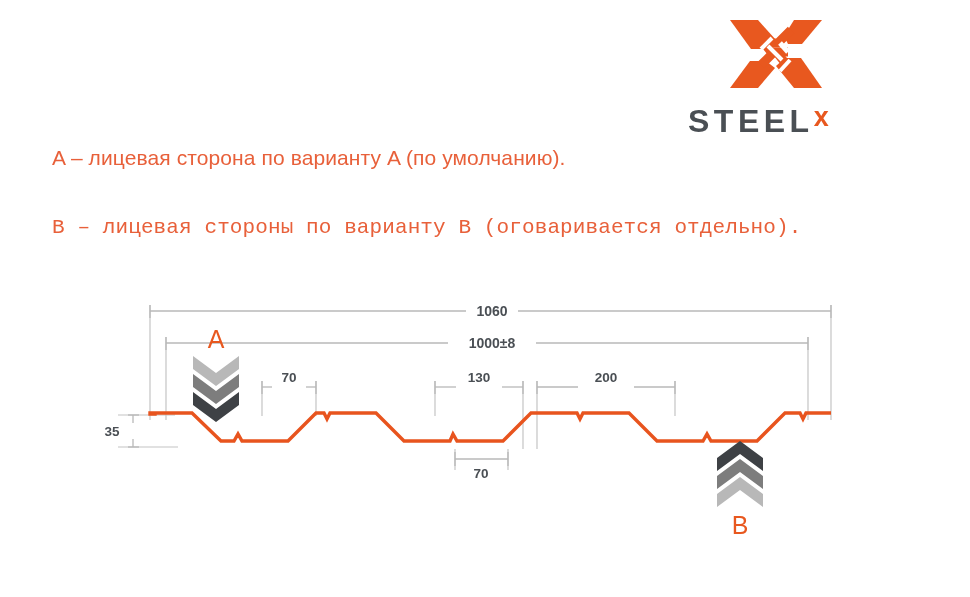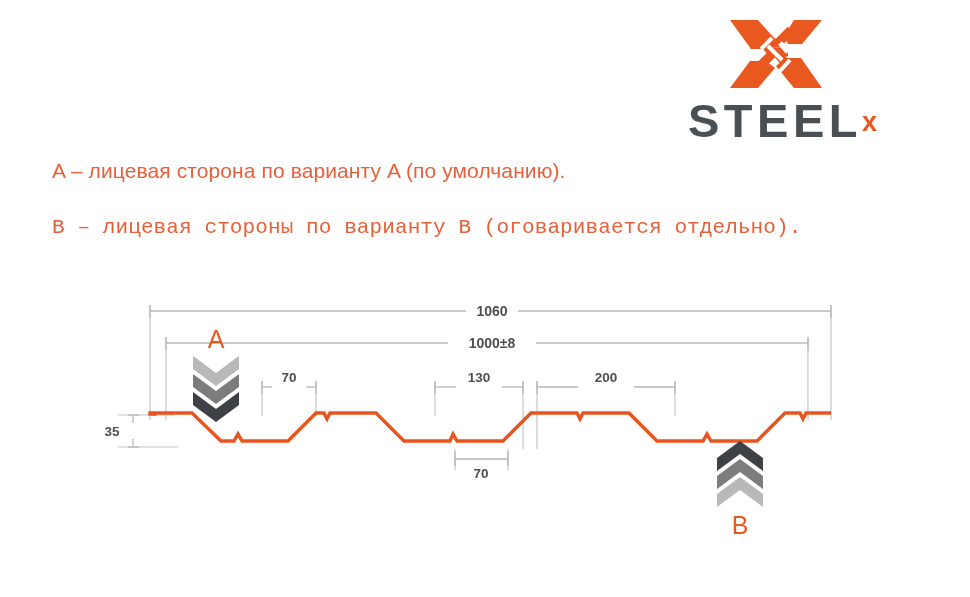--- a/index.html
+++ b/index.html
@@ -34,21 +34,21 @@
   #logo-wordmark {
     position: absolute;
     left: 0px;
     top: 82px;
     width: 222px;
     height: 46px;
     white-space: nowrap;
   }
   .wm-steel {
     font-family: "Liberation Sans", sans-serif;
-    font-size: 47px;
+    font-size: 32px;
     font-weight: bold;
     letter-spacing: 4.5px;
     color: #4a4f54;
     line-height: 46px;
     vertical-align: baseline;
   }
   .wm-x {
     font-family: "Liberation Sans", sans-serif;
     font-size: 27px;
     font-weight: bold;
@@ -60,21 +60,21 @@
   
   .note-line {
     position: absolute;
     left: 52px;
     font-family: "Liberation Sans", sans-serif;
     font-size: 21px;
     color: #e8603a;
     white-space: nowrap;
     letter-spacing: 0.1px;
   }
-  #note-a { top: 159px; }
+  #note-a { top: 146px; }
   #note-b { top: 216px; font-family: Liberation Mono, monospace; }
 
   
   #drawing {
     position: absolute;
     left: 0;
     top: 0;
     width: 970px;
     height: 597px;
   }

